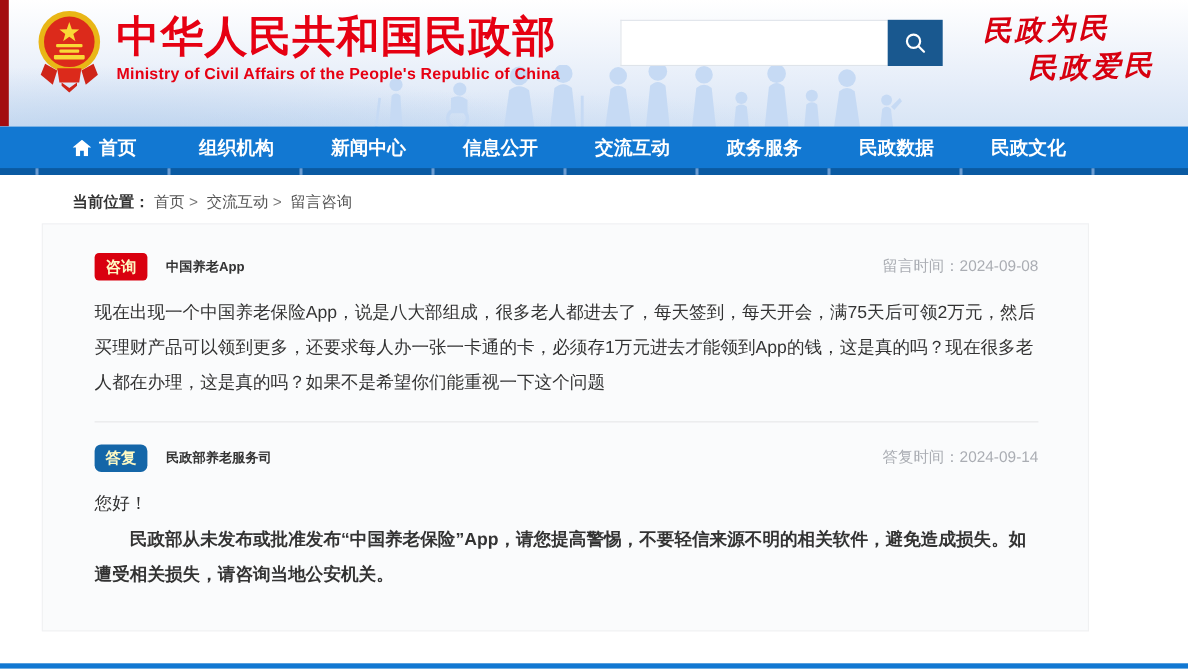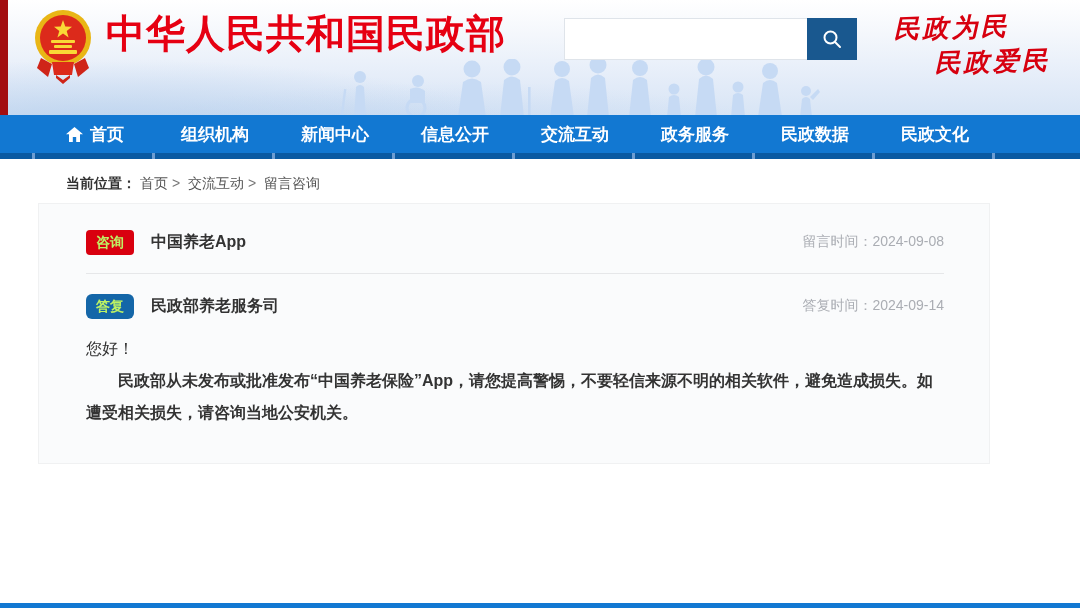--- a/index.html
+++ b/index.html
@@ -74,26 +74,26 @@
 
   
   .card{
     margin-left:38px; width:952px;
     background:#fafbfc; border:1px solid #f0f1f2;
     padding:26px 45px 34px 47px;
   }
   .qa-head{ display:flex; align-items:center; justify-content:space-between; }
   .qa-head-left{ display:flex; align-items:center; }
   .badge{
-    color:#bef264; font-size:14px; font-weight:bold; padding:4px 10px;
+    color:#fef9c3; font-size:14px; font-weight:bold; padding:4px 10px;
     border-radius:4px; line-height:1.2; flex:0 0 auto;
   }
   .badge-red{ background:#d9000f; }
   .badge-blue{ background:#1466a8;border-radius:6px; }
-  .qa-title{ font-size:16px; font-weight:bold; color:#333; margin-left:17px; }
+  .qa-title{ font-size:12px; font-weight:bold; color:#333; margin-left:17px; }
   .qa-time{ color:#aaadb3; font-size:14px; }
 
   .qa-body{ margin-top:14px; font-size:16px; color:#333; line-height:32px; }
   .qa-body p.indent{ text-indent:2em;font-weight:bold; }
 
   .divider{ border:none; border-top:1px solid #e6e7e9; margin:18px 0 20px 0; }
 
   
   .bottom-strip{ position:absolute; left:0; bottom:0; width:1080px; height:5px; background:#1278d2; }
 </style>
@@ -157,20 +157,21 @@
       <rect x="19" y="32" width="24" height="3" rx="1" fill="#f9d936"></rect>
       <rect x="22" y="37" width="18" height="3" rx="1" fill="#f9d936"></rect>
       <rect x="17" y="42" width="28" height="4" rx="1" fill="#f9d936"></rect>
       <path d="M9 50 L20 56 L16 69 L5 60 Z" fill="#cf2418"></path>
       <path d="M53 50 L42 56 L46 69 L57 60 Z" fill="#cf2418"></path>
       <path d="M20 54 L42 54 L40 67 L22 67 Z" fill="#dc2a1b"></path>
       <path d="M24 67 L31 72 L38 67 L38 70 L31 76 L24 70 Z" fill="#cf2418"></path>
     </svg>
     <div class="brand-text">
       <div class="brand-title">中华人民共和国民政部</div>
+      <div class="brand-subtitle">Ministry of Civil Affairs of the People's Republic of China</div>
     </div>
   </div>
 
   <div class="search-area">
     <input class="search-input" type="text" placeholder="" style="">
     <button class="search-btn">
       <svg width="22" height="22" viewBox="0 0 22 22">
         <circle cx="9.5" cy="9.5" r="6" fill="none" stroke="#ffffff" stroke-width="2"></circle>
         <line x1="14" y1="14" x2="19" y2="19" stroke="#ffffff" stroke-width="2" stroke-linecap="round"></line>
       </svg>
@@ -225,20 +226,23 @@
 
   <div class="qa-head">
     <div class="qa-head-left">
       <span class="badge badge-red">咨询</span>
       <span class="qa-title">中国养老App</span>
     </div>
     <div class="qa-time">
       <span>留言时间：</span><span>2024-09-08</span>
     </div>
   </div>
+  <div class="qa-body">
+    <p>现在出现一个中国养老保险App，说是八大部组成，很多老人都进去了，每天签到，每天开会，满75天后可领2万元，然后买理财产品可以领到更多，还要求每人办一张一卡通的卡，必须存1万元进去才能领到App的钱，这是真的吗？现在很多老人都在办理，这是真的吗？如果不是希望你们能重视一下这个问题</p>
+  </div>
 
   <hr class="divider">
 
   <div class="qa-head">
     <div class="qa-head-left">
       <span class="badge badge-blue">答复</span>
       <span class="qa-title">民政部养老服务司</span>
     </div>
     <div class="qa-time">
       <span>答复时间：</span><span>2024-09-14</span>

